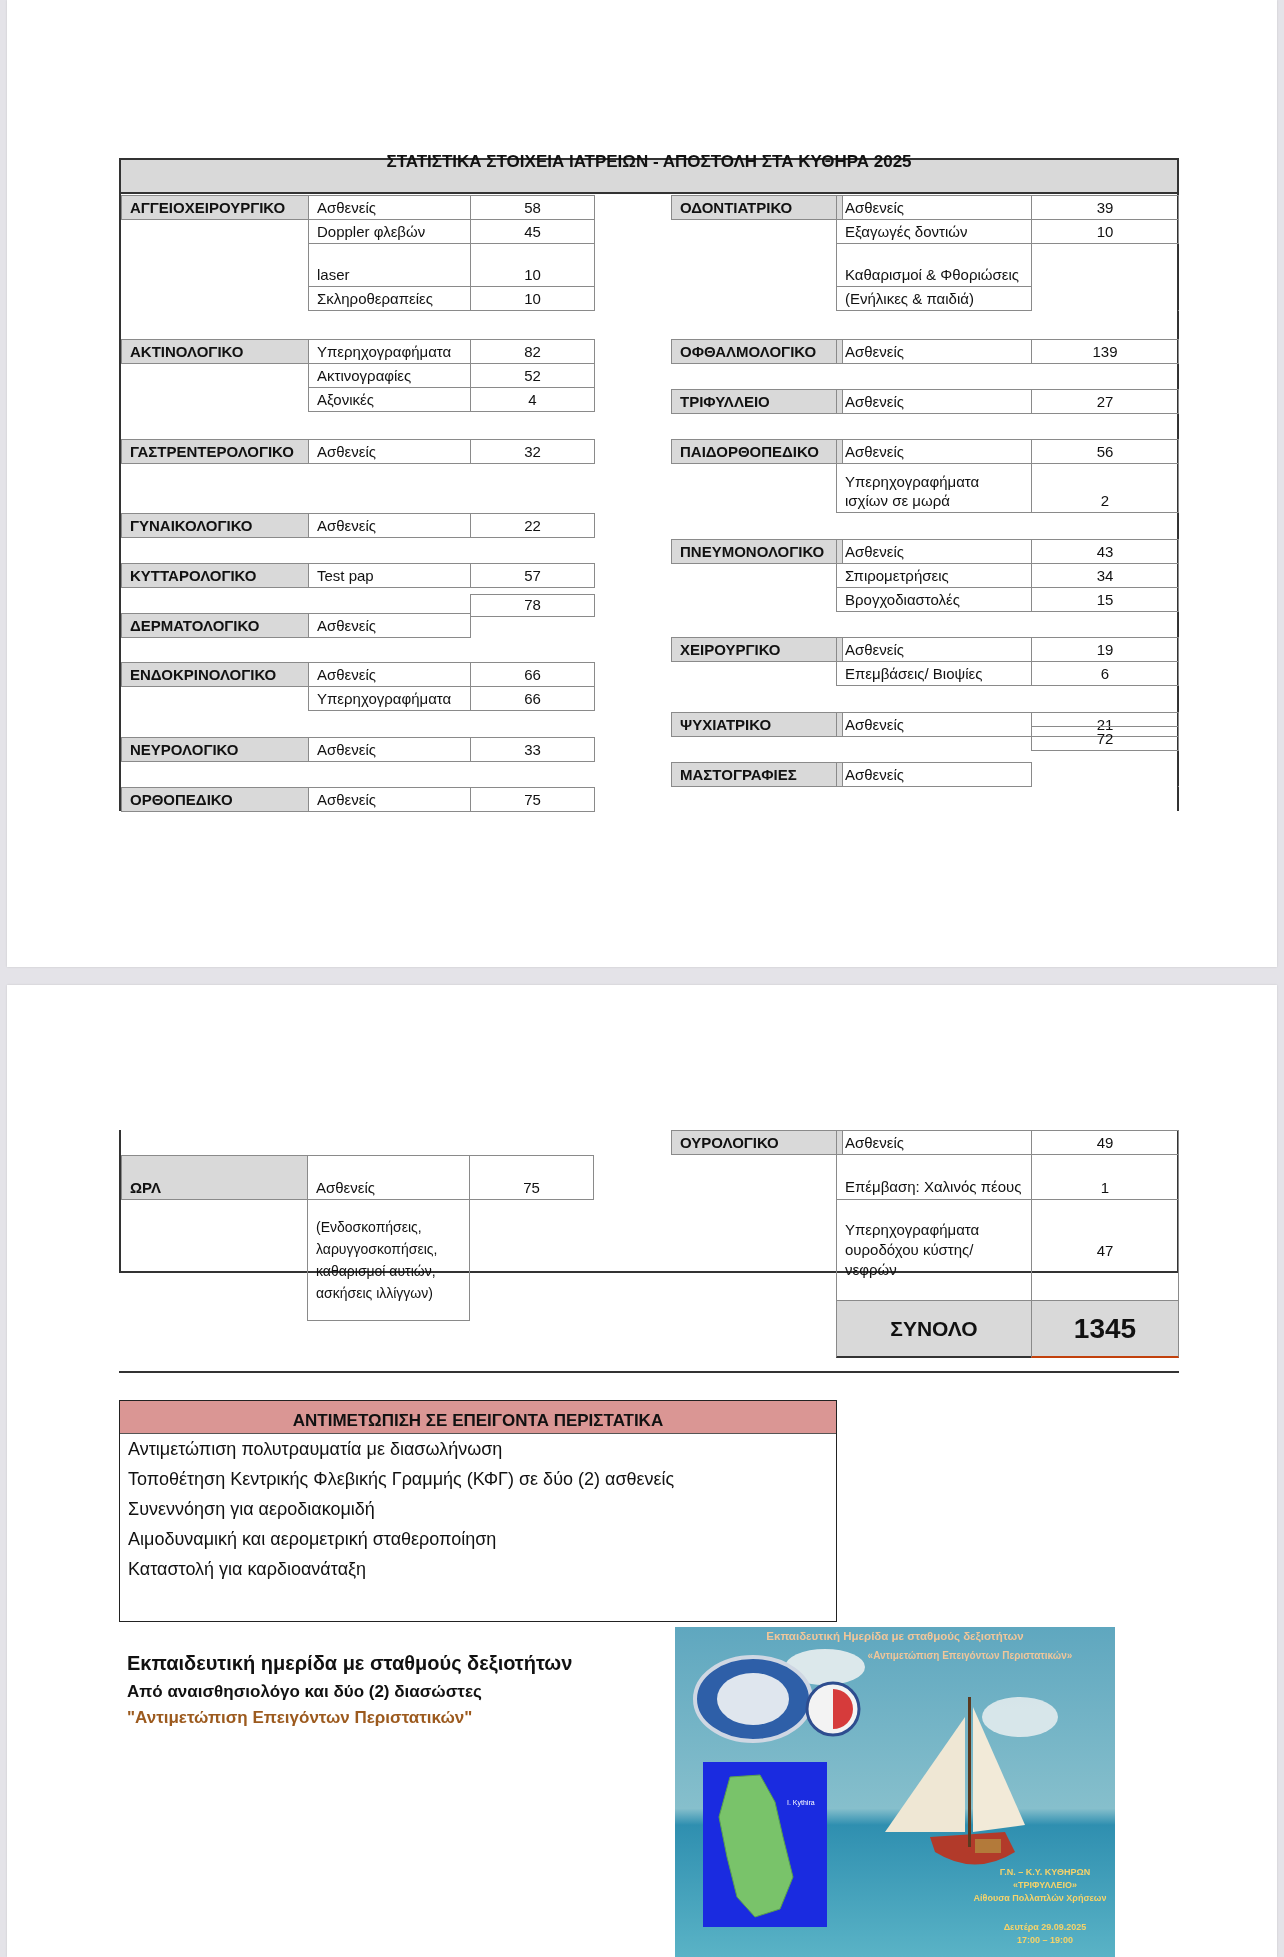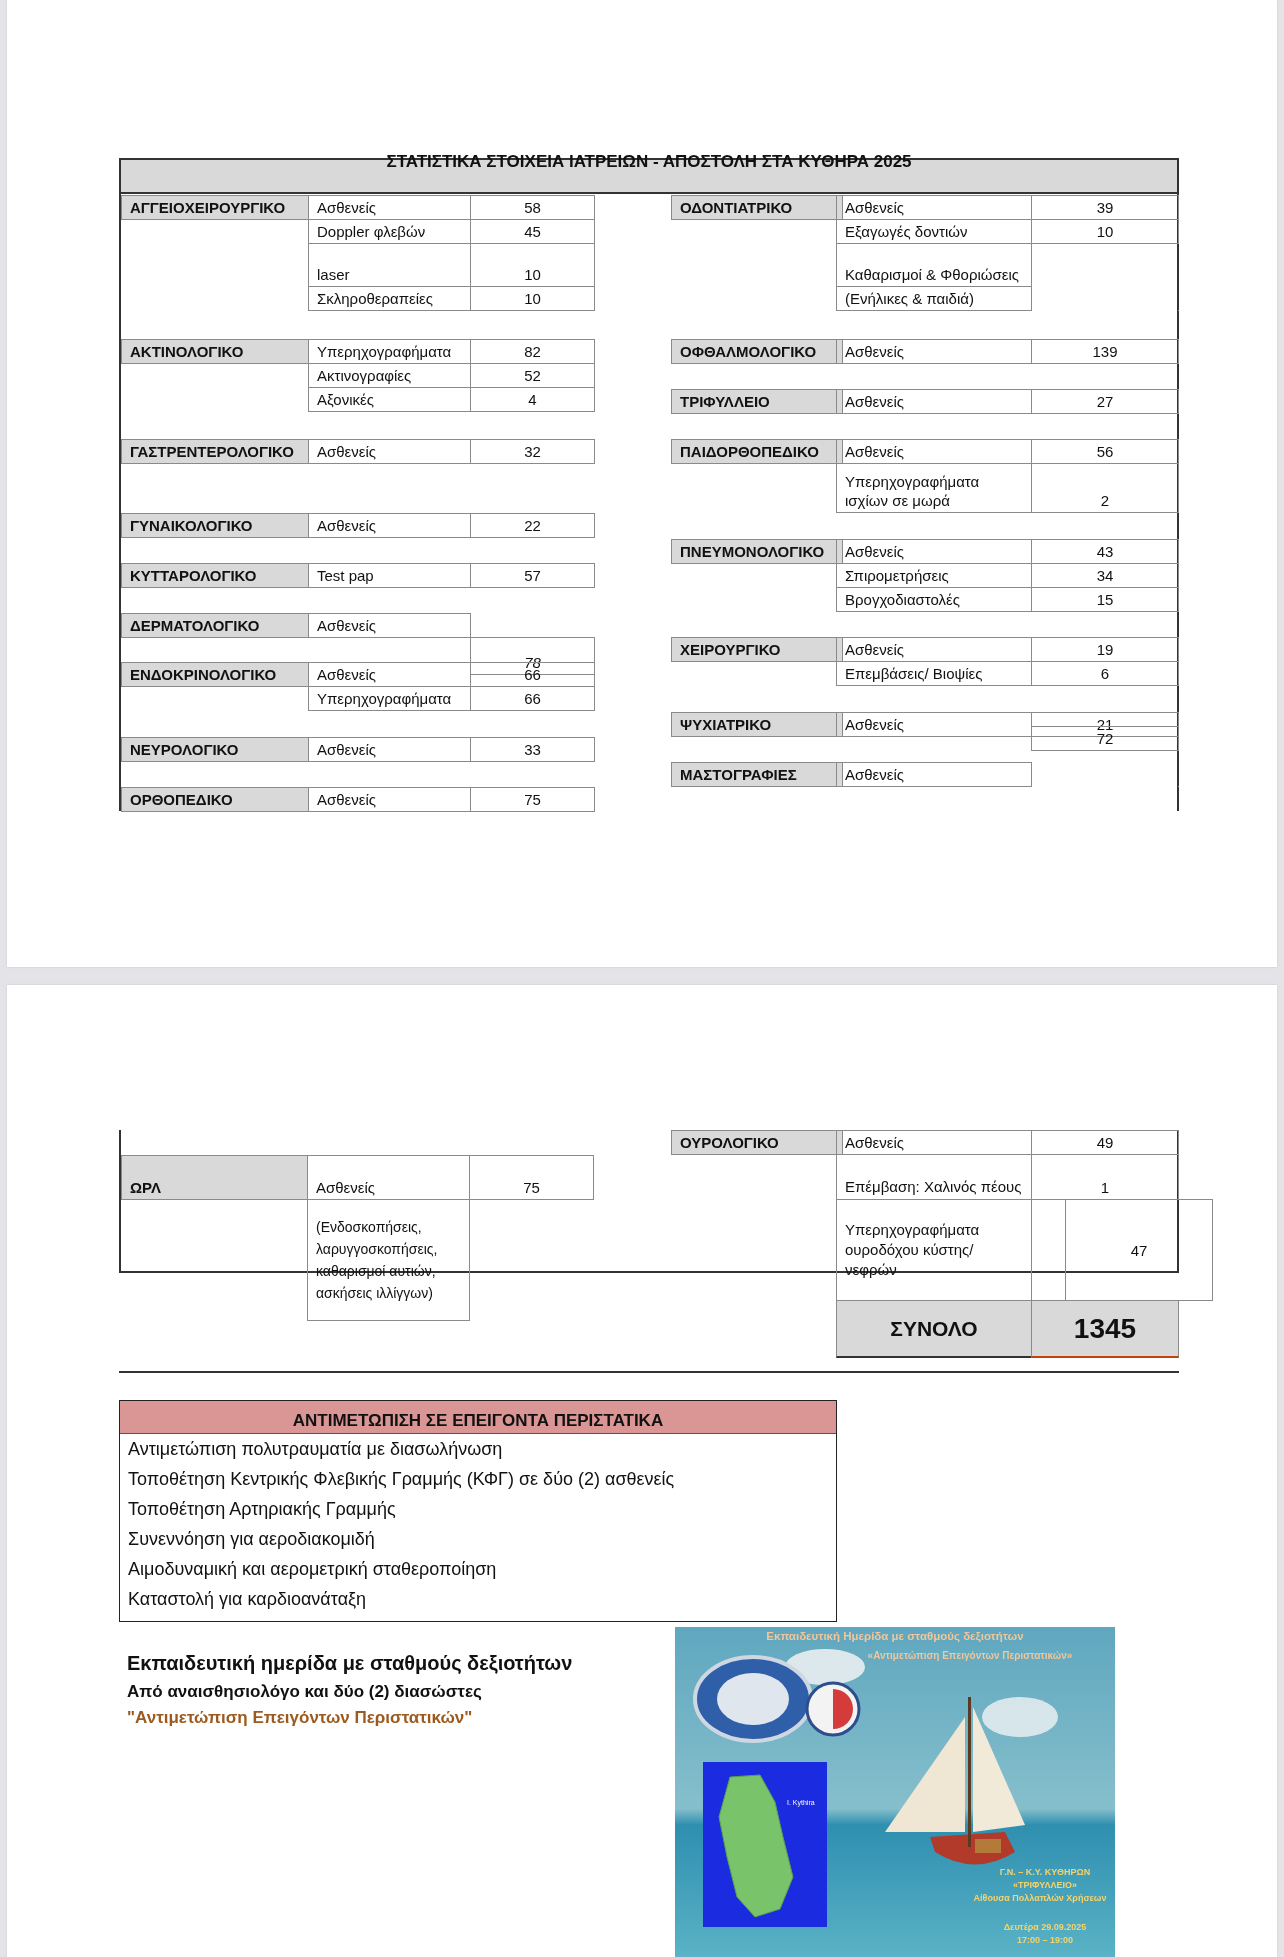--- a/index.html
+++ b/index.html
@@ -108,21 +108,21 @@
       </div>
       <div class="cell num" style="left: 463px; top: 563px; width: 125px; height: 25px;">
         <span>57</span>
       </div>
       <div class="cell dept" style="left: 114px; top: 613px; width: 188px; height: 25px;">
         <span>ΔΕΡΜΑΤΟΛΟΓΙΚΟ</span>
       </div>
       <div class="cell lbl" style="left: 301px; top: 613px; width: 163px; height: 25px;">
         <span>Ασθενείς</span>
       </div>
-      <div class="cell num" style="left: 463px; top: 637px; width: 125px; height: 38px; font-style: italic;">
+      <div class="cell num" style="left: 463px; top: 594px; width: 125px; height: 23px;">
         <span>78</span>
       </div>
       <div class="cell dept" style="left: 114px; top: 662px; width: 188px; height: 25px;">
         <span>ΕΝΔΟΚΡΙΝΟΛΟΓΙΚΟ</span>
       </div>
       <div class="cell lbl" style="left: 301px; top: 662px; width: 163px; height: 25px;">
         <span>Ασθενείς</span>
       </div>
       <div class="cell num" style="left: 463px; top: 662px; width: 125px; height: 25px;">
         <span>66</span>
@@ -302,39 +302,38 @@
   </div>
   <div class="cell lbl wrap" style="left:829px; top:169px; width:196px; height:46px; line-height:20px;">
     <span>Επέμβαση: Χαλινός πέους</span>
   </div>
   <div class="cell num" style="left:1024px; top:169px; width:148px; height:46px;">
     <span>1</span>
   </div>
   <div class="cell lbl wrap" style="left:829px; top:214px; width:196px; height:102px; align-items:center; line-height:20px; padding-bottom:0;">
     <span>Υπερηχογραφήματα ουροδόχου κύστης/νεφρών</span>
   </div>
-  <div class="cell num" style="left:1024px; top:214px; width:148px; height:102px; align-items:center; padding-bottom:0;margin-left:34px;">
+  <div class="cell num" style="left:1024px; top:214px; width:148px; height:102px; align-items:center; padding-bottom:0;">
     <span>47</span>
   </div>
 
   <div class="cell num" style="left:829px; top:315px; width:196px; height:58px; background:#d9d9d9; font-weight:bold; font-size:21px; align-items:center; padding-bottom:0; border-bottom:2px solid #333;">
     <span>ΣΥΝΟΛΟ</span>
   </div>
   <div class="cell num" style="left:1024px; top:315px; width:148px; height:58px; background:#d9d9d9; font-weight:bold; font-size:28px; align-items:center; padding-bottom:0; border-bottom:2px solid #c2410c;">
     <span>1345</span>
   </div>
   <div class="frame-line" style="left:112px; top:386px; width:1060px; height:2px;"></div>
 
   <div class="emerg">
     <div class="emerg-head">
       <span>ΑΝΤΙΜΕΤΩΠΙΣΗ ΣΕ ΕΠΕΙΓΟΝΤΑ ΠΕΡΙΣΤΑΤΙΚΑ</span>
     </div>
     <div class="emerg-item">Αντιμετώπιση πολυτραυματία με διασωλήνωση</div>
     <div class="emerg-item">Τοποθέτηση Κεντρικής Φλεβικής Γραμμής (ΚΦΓ) σε δύο (2)  ασθενείς</div>
-    <div class="emerg-item">Τοποθέτηση Αρτηριακής Γραμμής</div>
     <div class="emerg-item">Συνεννόηση για αεροδιακομιδή</div>
     <div class="emerg-item">Αιμοδυναμική και αερομετρική σταθεροποίηση</div>
     <div class="emerg-item">Καταστολή για καρδιοανάταξη</div>
   </div>
 
   <div class="seminar" style="top:667px; font-weight:bold; font-size:20px;">Εκπαιδευτική ημερίδα με σταθμούς δεξιοτήτων</div>
   <div class="seminar" style="top:697px; font-weight:bold; font-size:17px;">Από αναισθησιολόγο και δύο (2) διασώστες</div>
   <div class="seminar" style="top:723px; font-weight:bold; font-size:17px; color:#9c5a1e;">"Αντιμετώπιση Επειγόντων Περιστατικών"</div>
 
   <div class="poster">

